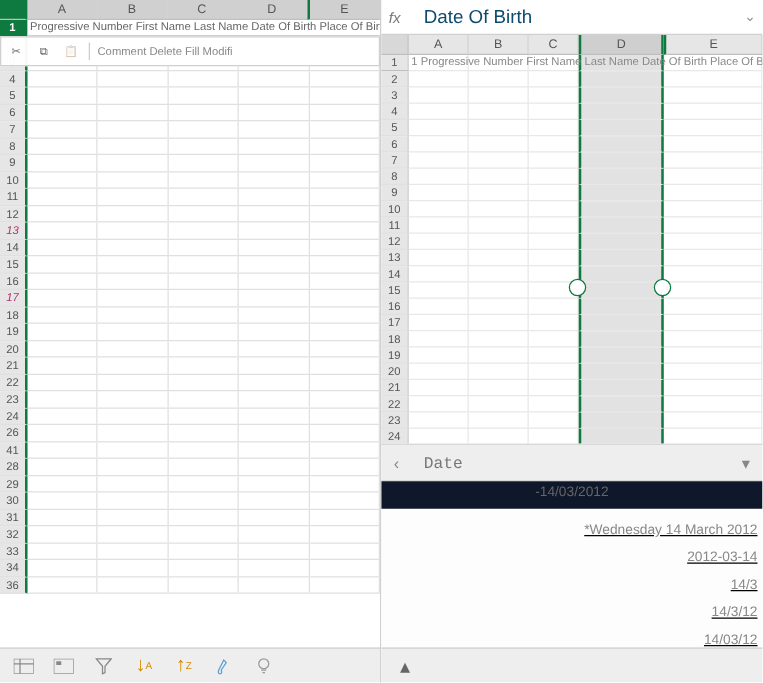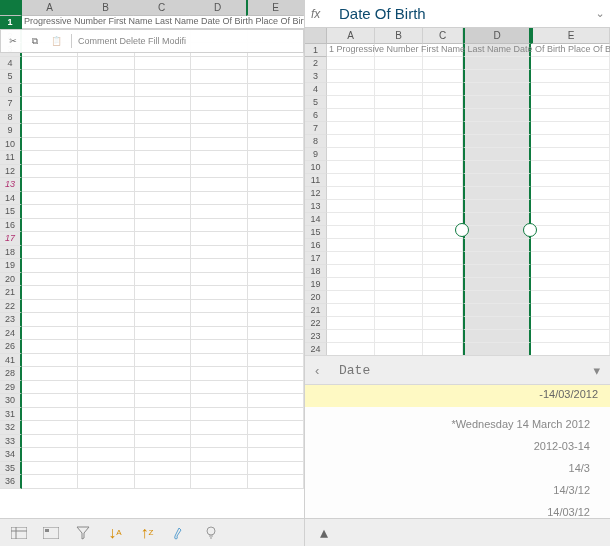--- a/index.html
+++ b/index.html
@@ -58,22 +58,22 @@
 
 .handle { position: absolute; width: 14px; height: 14px; border: 1px solid #0e7a3f; border-radius: 50%; background: #fff; }
 
 .right-hrow { position: absolute; left: 22px; top: 0; right: 0; height: 13px; font-size: 9px; color: #888; white-space: nowrap; overflow: hidden; padding-left: 2px; }
 
 .format-panel { position: absolute; left: 0; right: 0; top: 355px; bottom: 0; background: #fdfdfd; }
 .fp-head { height: 30px; background: #eeeeee; border-top: 1px solid #d8d8d8; border-bottom: 1px solid #d8d8d8; display: flex; align-items: center; padding: 0 10px; color: #777; font-size: 13px; }
 .fp-back { width: 20px; color: #888; }
 .fp-title { flex: 1; padding-left: 4px; font-family: Liberation Mono, monospace; }
 .fp-drop { color: #888; }
-.fp-sample { height: 22px; background: #fef9c3; text-align: right; padding: 3px 12px; font-size: 11px; color: #666; }
-.fp-list { padding: 6px 20px; }
+.fp-sample { height: 22px; background: #0f172a; text-align: center; padding: 3px 12px; font-size: 11px; color: #666; }
+.fp-list { padding: 6px 4px; text-decoration: underline; }
 .fp-item { text-align: right; font-size: 11px; color: #888; padding: 5px 0; }
 </style>
 </head>
 <body>
 
 <div class="container">
 
   <div class="pane pane-left">
     <div class="col-headers">
       <div class="corner col-a-sel"></div>
@@ -400,30 +400,20 @@
           <div class="cells">
             <div class="cell"></div>
             <div class="cell"></div>
             <div class="cell"></div>
             <div class="cell"></div>
             <div class="cell"></div>
           </div>
         </div>
         <div class="row">
           <div class="row-h">34</div>
-          <div class="cells">
-            <div class="cell"></div>
-            <div class="cell"></div>
-            <div class="cell"></div>
-            <div class="cell"></div>
-            <div class="cell"></div>
-          </div>
-        </div>
-        <div class="row">
-          <div class="row-h">35</div>
           <div class="cells">
             <div class="cell"></div>
             <div class="cell"></div>
             <div class="cell"></div>
             <div class="cell"></div>
             <div class="cell"></div>
           </div>
         </div>
         <div class="row">
           <div class="row-h">36</div>

